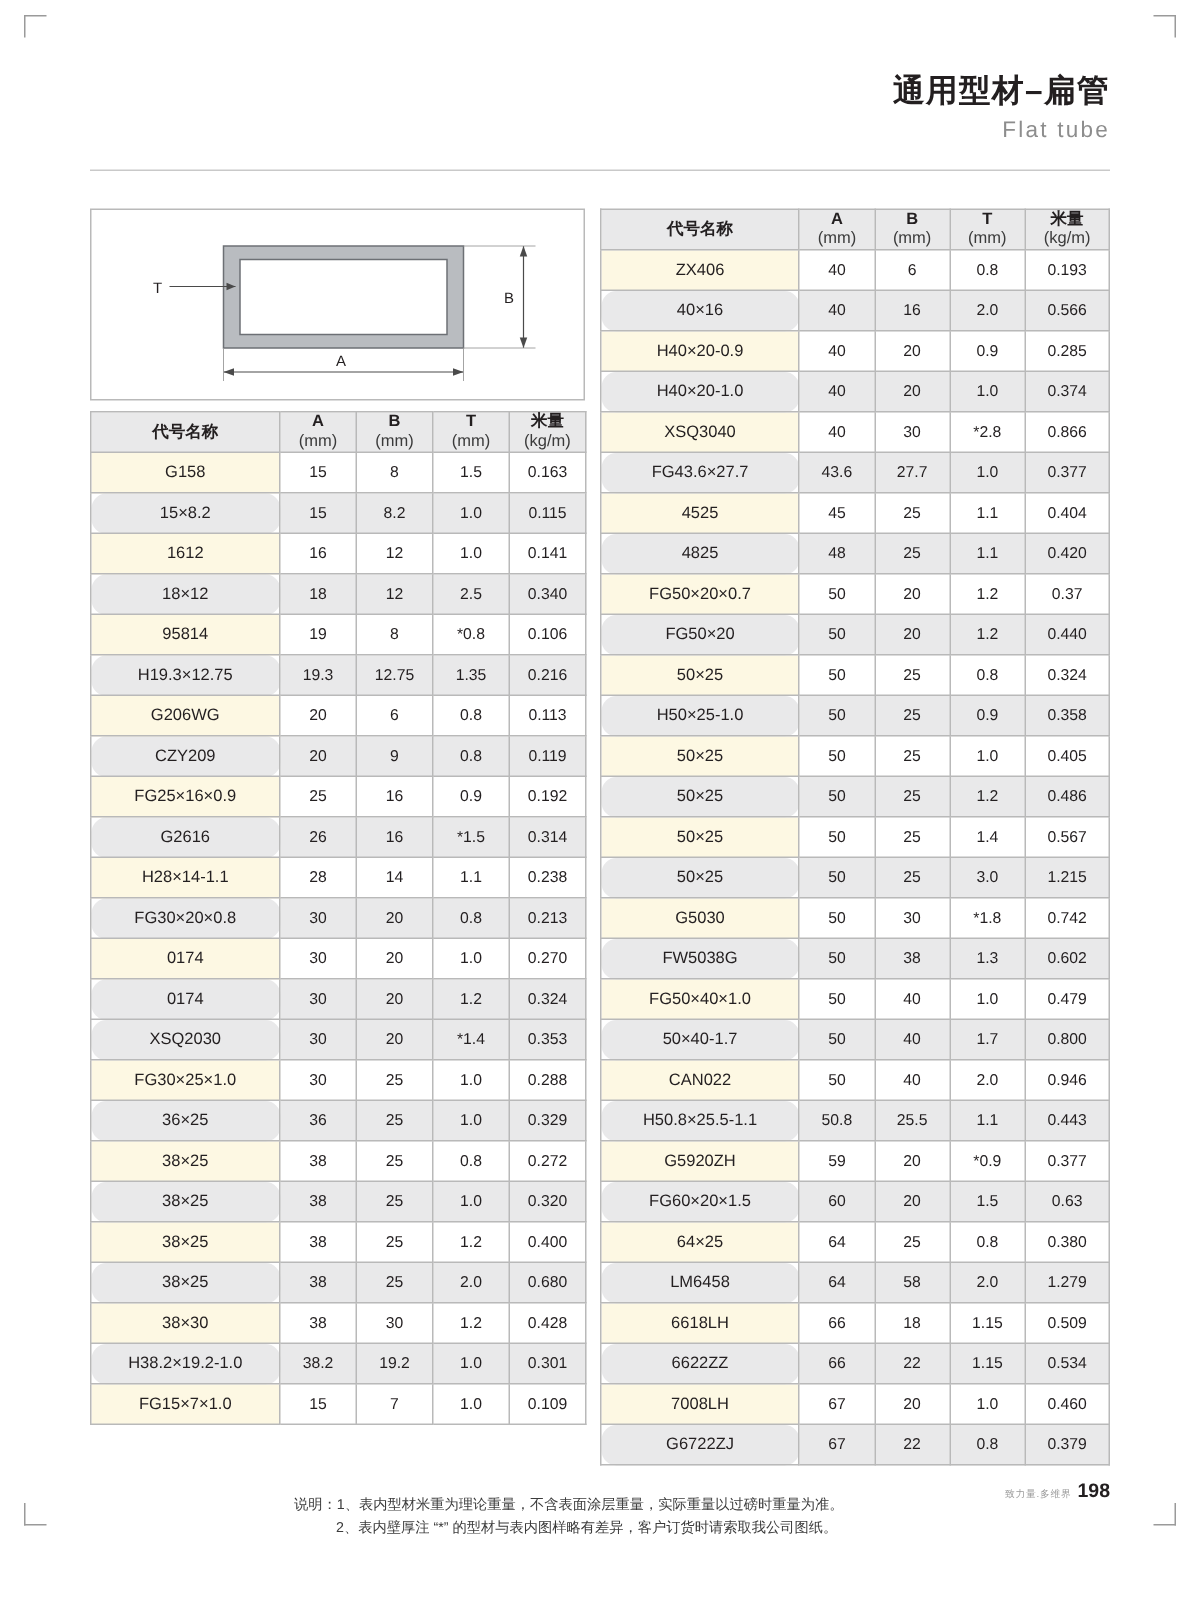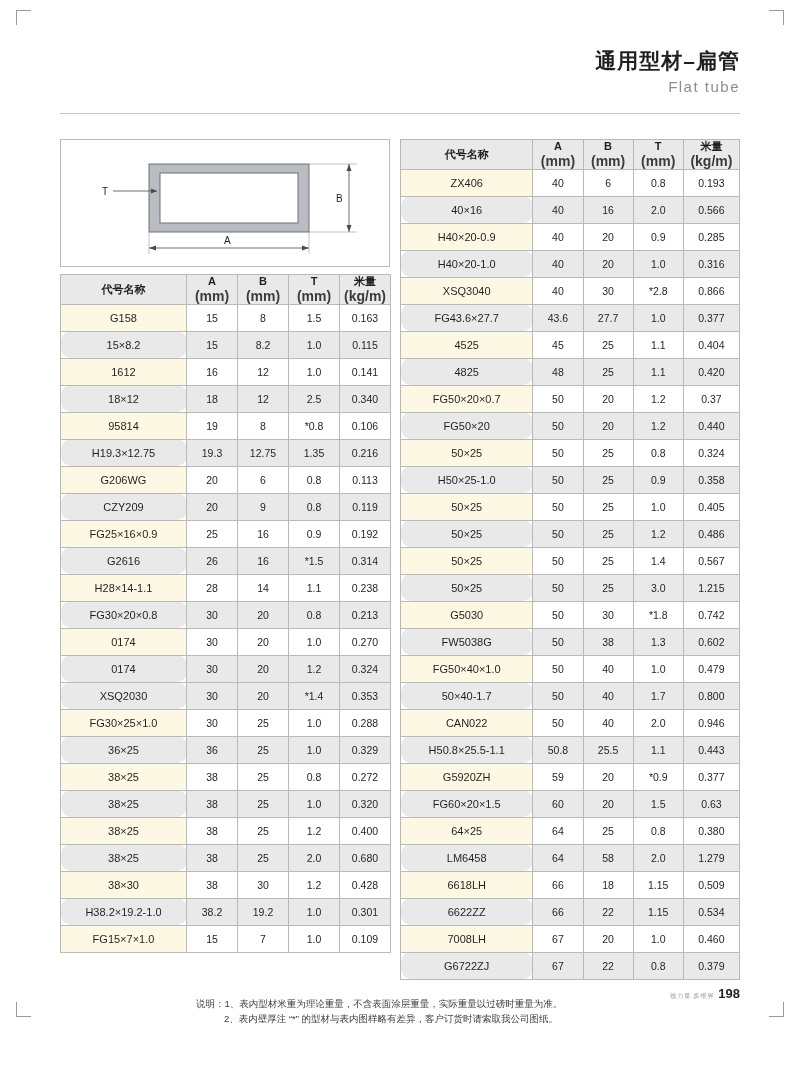--- a/index.html
+++ b/index.html
@@ -107,22 +107,22 @@
   }
   .hdr td {
     background: #e9e9ea;
     font-weight: bold;
     font-size: 11px;
     height: 38px;
     line-height: 1.15;
   }
   .hdr .sub {
     display: block;
-    font-weight: bold;
-    font-size: 14px;
+    font-weight: normal;
+    font-size: 11px;
     color: #3b3b3b;
   }
   .name-cell {
     font-size: 11px;
   }
   .row-a .name-cell { background: #fdf8e3; text-align: center; }
   .row-b .name-cell { background: #ffffff; border-radius: 10px; }
   .row-a td.num { background: #ffffff; }
   .row-b td.num { background: #e9e9ea; }
   .row-b td { background: #e9e9ea; }
@@ -438,21 +438,21 @@
           <td class="num">40</td>
           <td class="num">20</td>
           <td class="num">0.9</td>
           <td class="num">0.285</td>
         </tr>
         <tr class="row-b">
           <td class="name-cell">H40×20-1.0</td>
           <td class="num">40</td>
           <td class="num">20</td>
           <td class="num">1.0</td>
-          <td class="num">0.316</td>
+          <td class="num">0.374</td>
         </tr>
         <tr class="row-a">
           <td class="name-cell">XSQ3040</td>
           <td class="num">40</td>
           <td class="num">30</td>
           <td class="num">*2.8</td>
           <td class="num">0.866</td>
         </tr>
         <tr class="row-b">
           <td class="name-cell">FG43.6×27.7</td>

